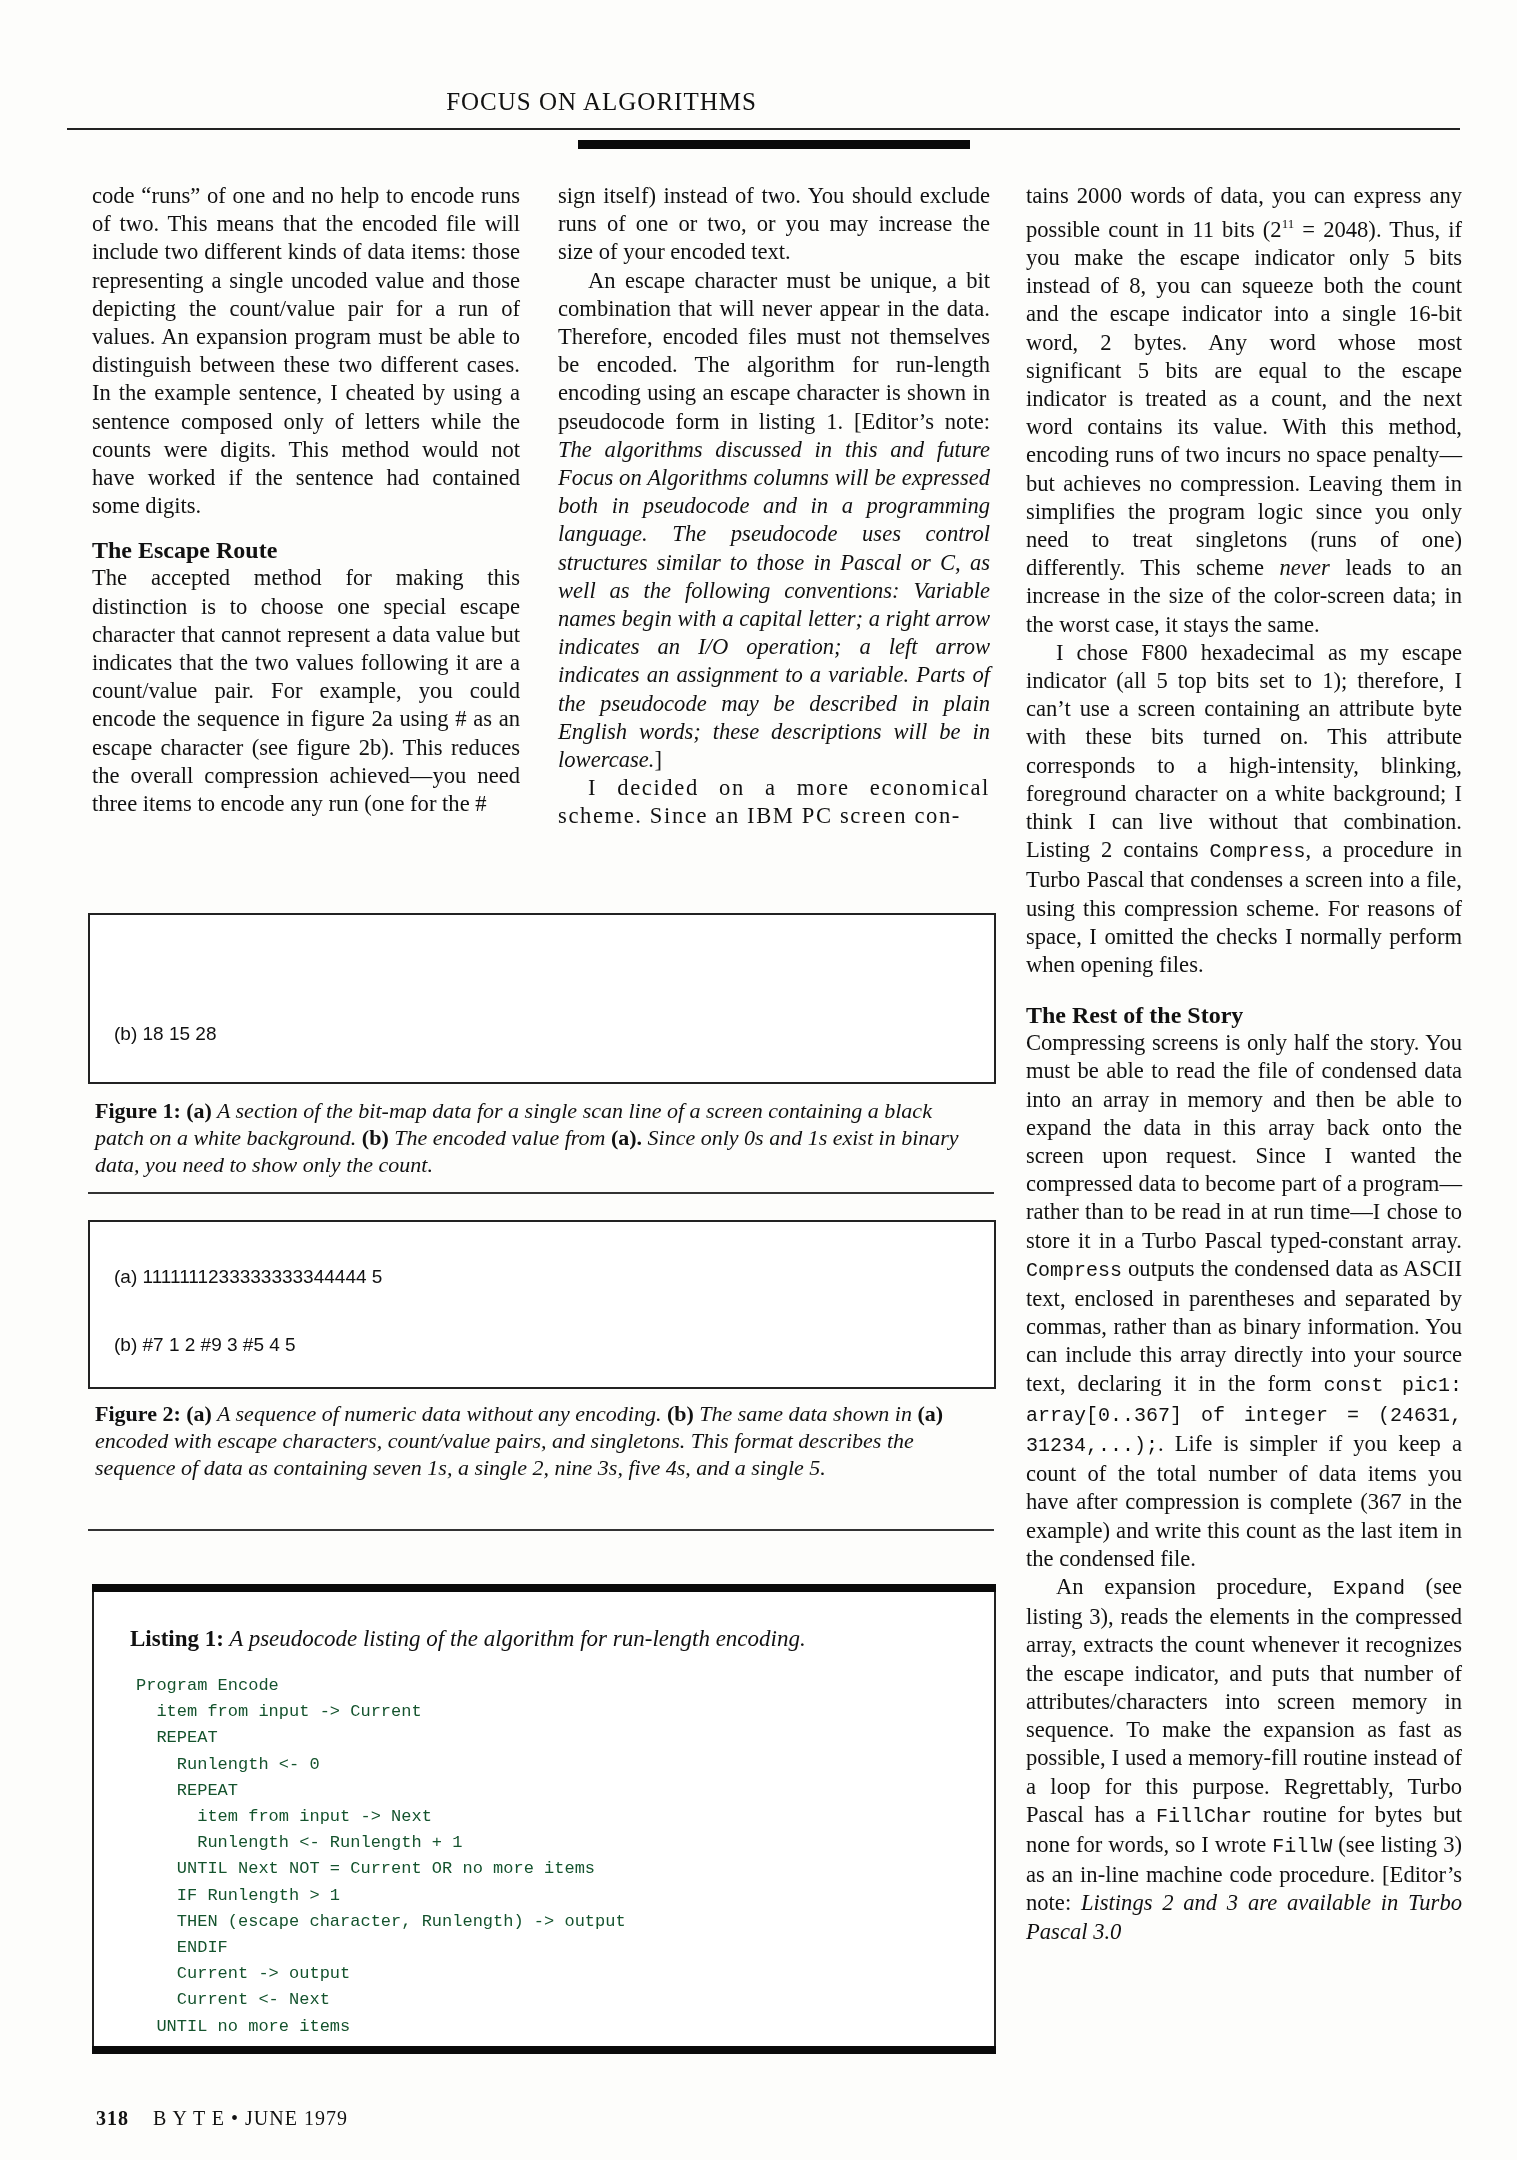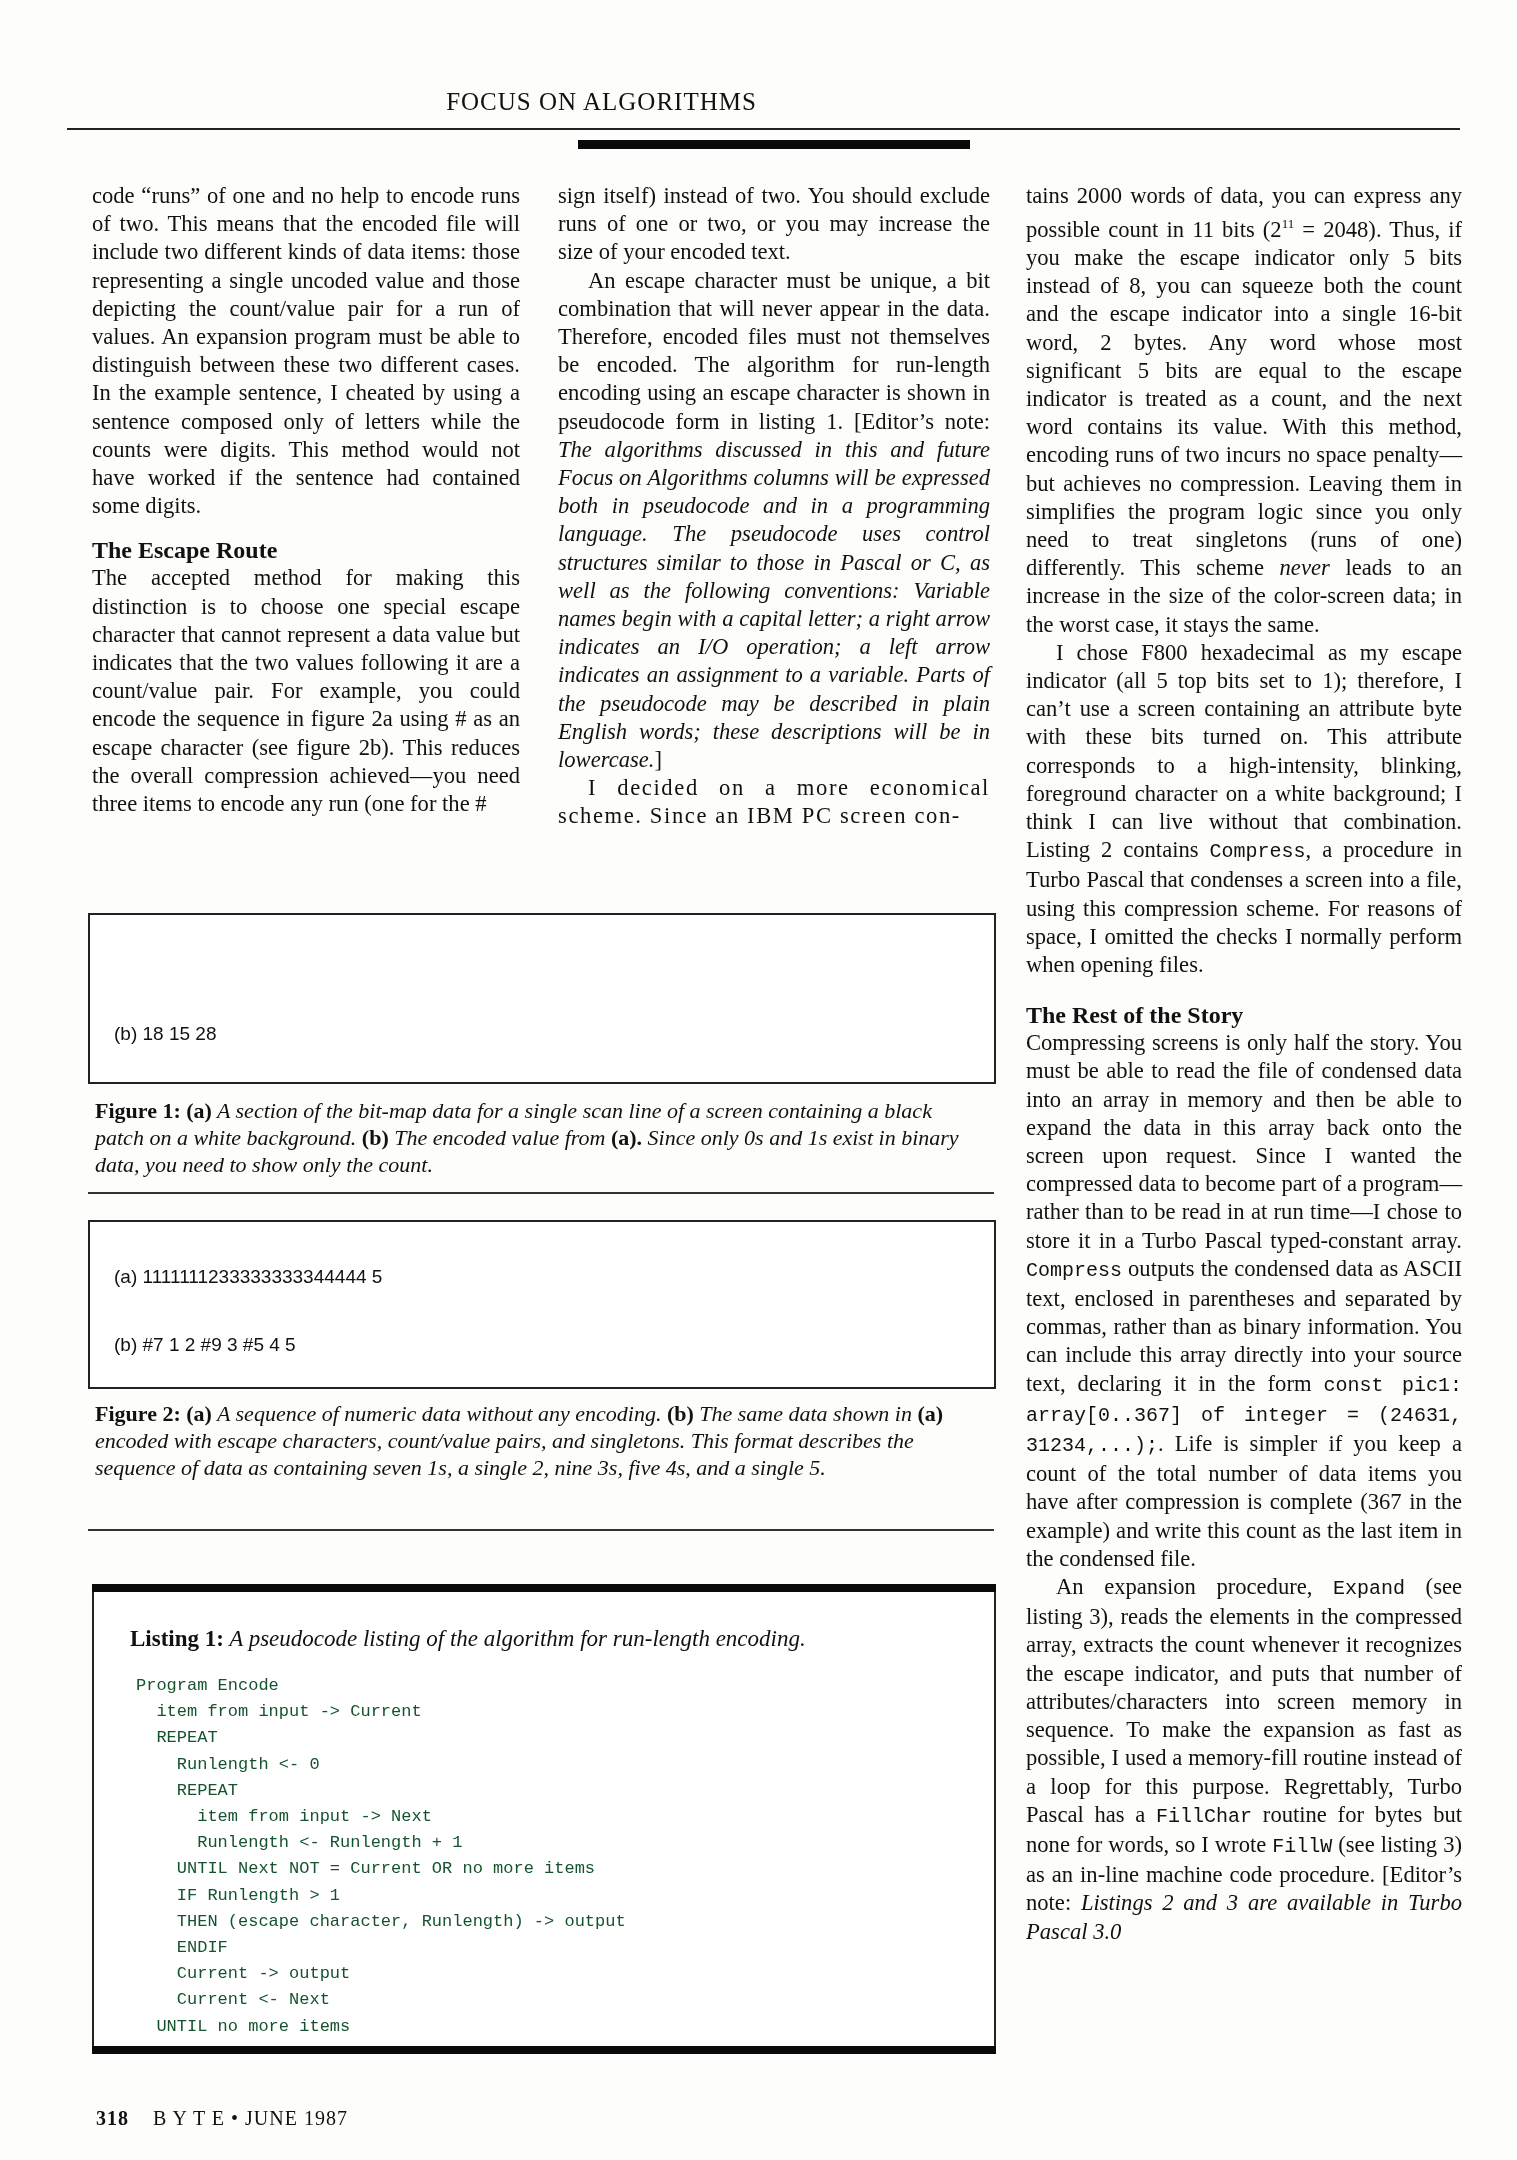--- a/index.html
+++ b/index.html
@@ -92,14 +92,14 @@
       Runlength &lt;- Runlength + 1
     UNTIL Next NOT = Current OR no more items
     IF Runlength &gt; 1
     THEN (escape character, Runlength) -&gt; output
     ENDIF
     Current -&gt; output
     Current &lt;- Next
   UNTIL no more items</div>
 
 <div class="footer">
-  <span style="font-weight:bold;">318</span>&nbsp;&nbsp;&nbsp;&nbsp;<span>B Y T E • JUNE 1987</span>
+  <span style="font-weight:bold;">318</span>&nbsp;&nbsp;&nbsp;&nbsp;<span>B Y T E • JUNE 1979</span>
 </div>
 
 </body></html>

